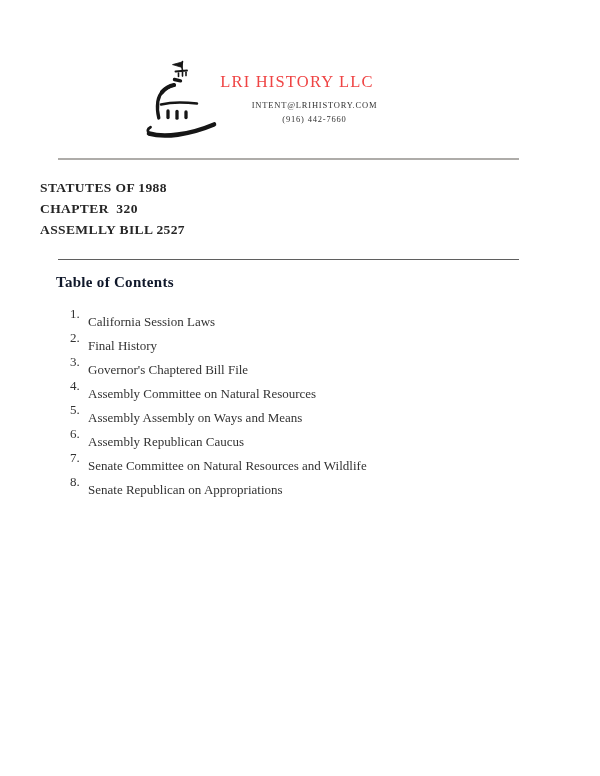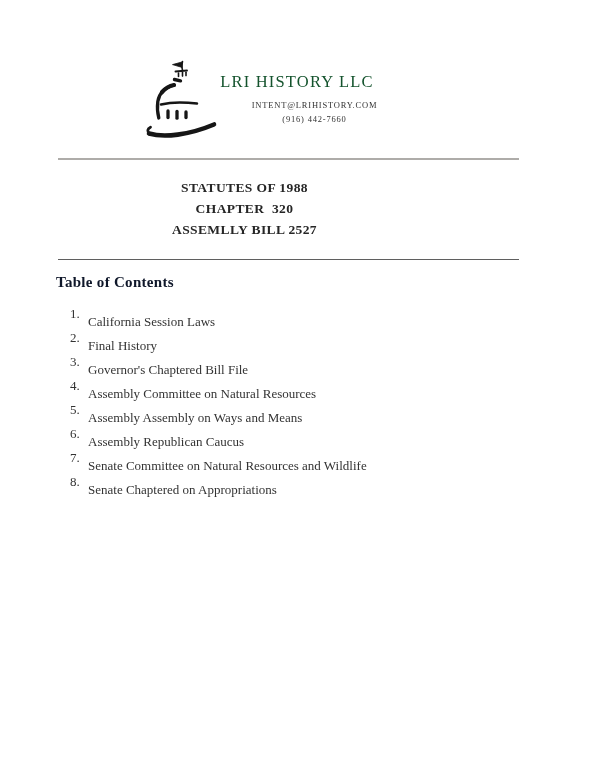--- a/index.html
+++ b/index.html
@@ -27,21 +27,21 @@
   .brand {
     position: absolute;
     left: 0;
     top: 72px;
     width: 594px;
     text-align: center;
   }
   .company {
     font-size: 16.5px;
     letter-spacing: 1.2px;
-    color: #14532d;
+    color: #ef4444;
     margin-bottom: 6px;
   }
   .contact-line {
     font-size: 8.5px;
     letter-spacing: 0.8px;
     line-height: 14px;
     color: #333333;
     margin-left: 35px;
   }
 
@@ -60,26 +60,27 @@
     width: 461px;
     border-top: 1.4px solid #5f5f5f;
   }
 
   
   .ref-block {
     position: absolute;
     top: 177px;
     left: 0;
     width: 489px;
-    text-align: center;
+    text-align: left;
     font-weight: bold;
     font-size: 13.5px;
     line-height: 21px;
     letter-spacing: 0.4px;
     color: #262626;
+    padding-left: 40px;
   }
   .ref-line { white-space: pre; }
 
   
   .toc-title {
     position: absolute;
     left: 56px;
     top: 274px;
     font-size: 15px;
     font-weight: bold;
@@ -184,17 +185,17 @@
     <div class="toc-item">
       <span class="toc-num">6.</span>
       <span class="toc-label">Assembly Republican Caucus</span>
     </div>
     <div class="toc-item">
       <span class="toc-num">7.</span>
       <span class="toc-label">Senate Committee on Natural Resources and Wildlife</span>
     </div>
     <div class="toc-item">
       <span class="toc-num">8.</span>
-      <span class="toc-label">Senate Chaptered on Appropriations</span>
+      <span class="toc-label">Senate Republican on Appropriations</span>
     </div>
   </div>
 
 </div>
 
 </body></html>

